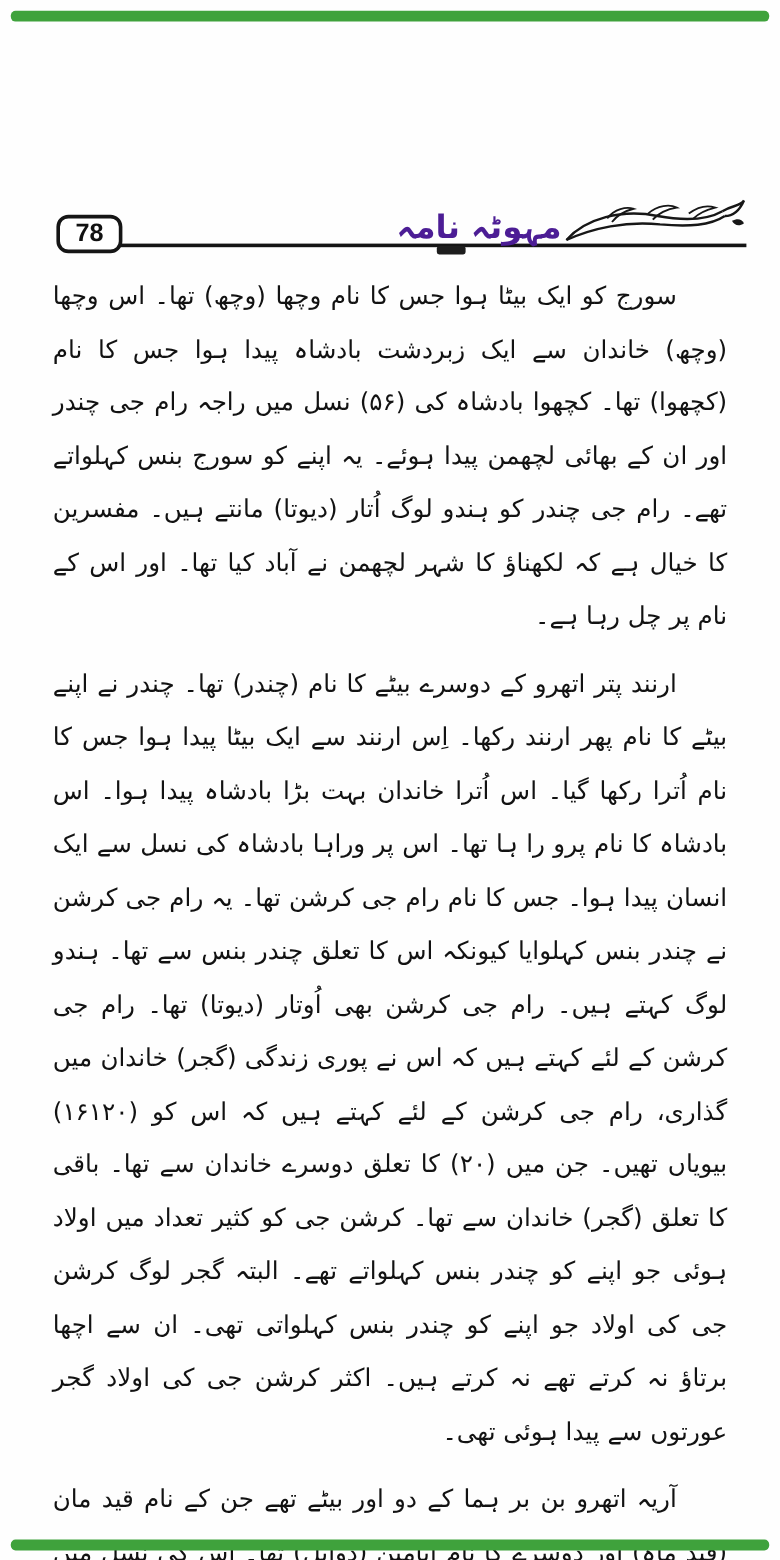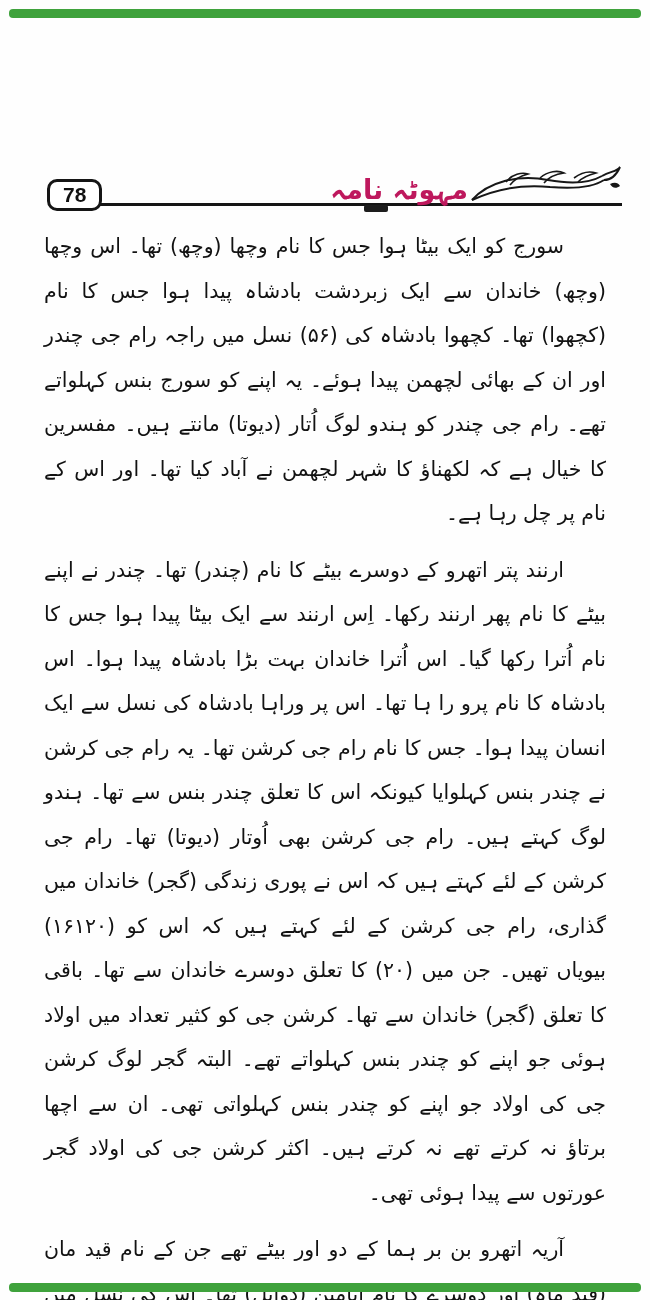--- a/index.html
+++ b/index.html
@@ -23,21 +23,21 @@
     font-family:"Liberation Sans",sans-serif;font-weight:bold;
     font-size:21px;line-height:26px;color:#111;text-align:right;
   }
   .header-rule{
     position:absolute;left:64px;right:0;bottom:2px;height:3px;background:#151515;
   }
   .calligraphy{
     position:absolute;right:0;bottom:4px;display:flex;align-items:flex-end;gap:2px;
   }
   .book-title{
-    font-size:27px;font-weight:bold;line-height:1.05;color:#be185d;
+    font-size:27px;font-weight:bold;line-height:1.05;color:#4c1d95;
     font-family:"DejaVu Sans",sans-serif;white-space:nowrap;position:relative;
   }
   .title-sub-mark{
     position:absolute;left:34px;bottom:-8px;width:24px;height:7px;
     background:#1d1d1d;border-radius:2px;
   }
   .flourish{display:block;}
 
   
   .content{

